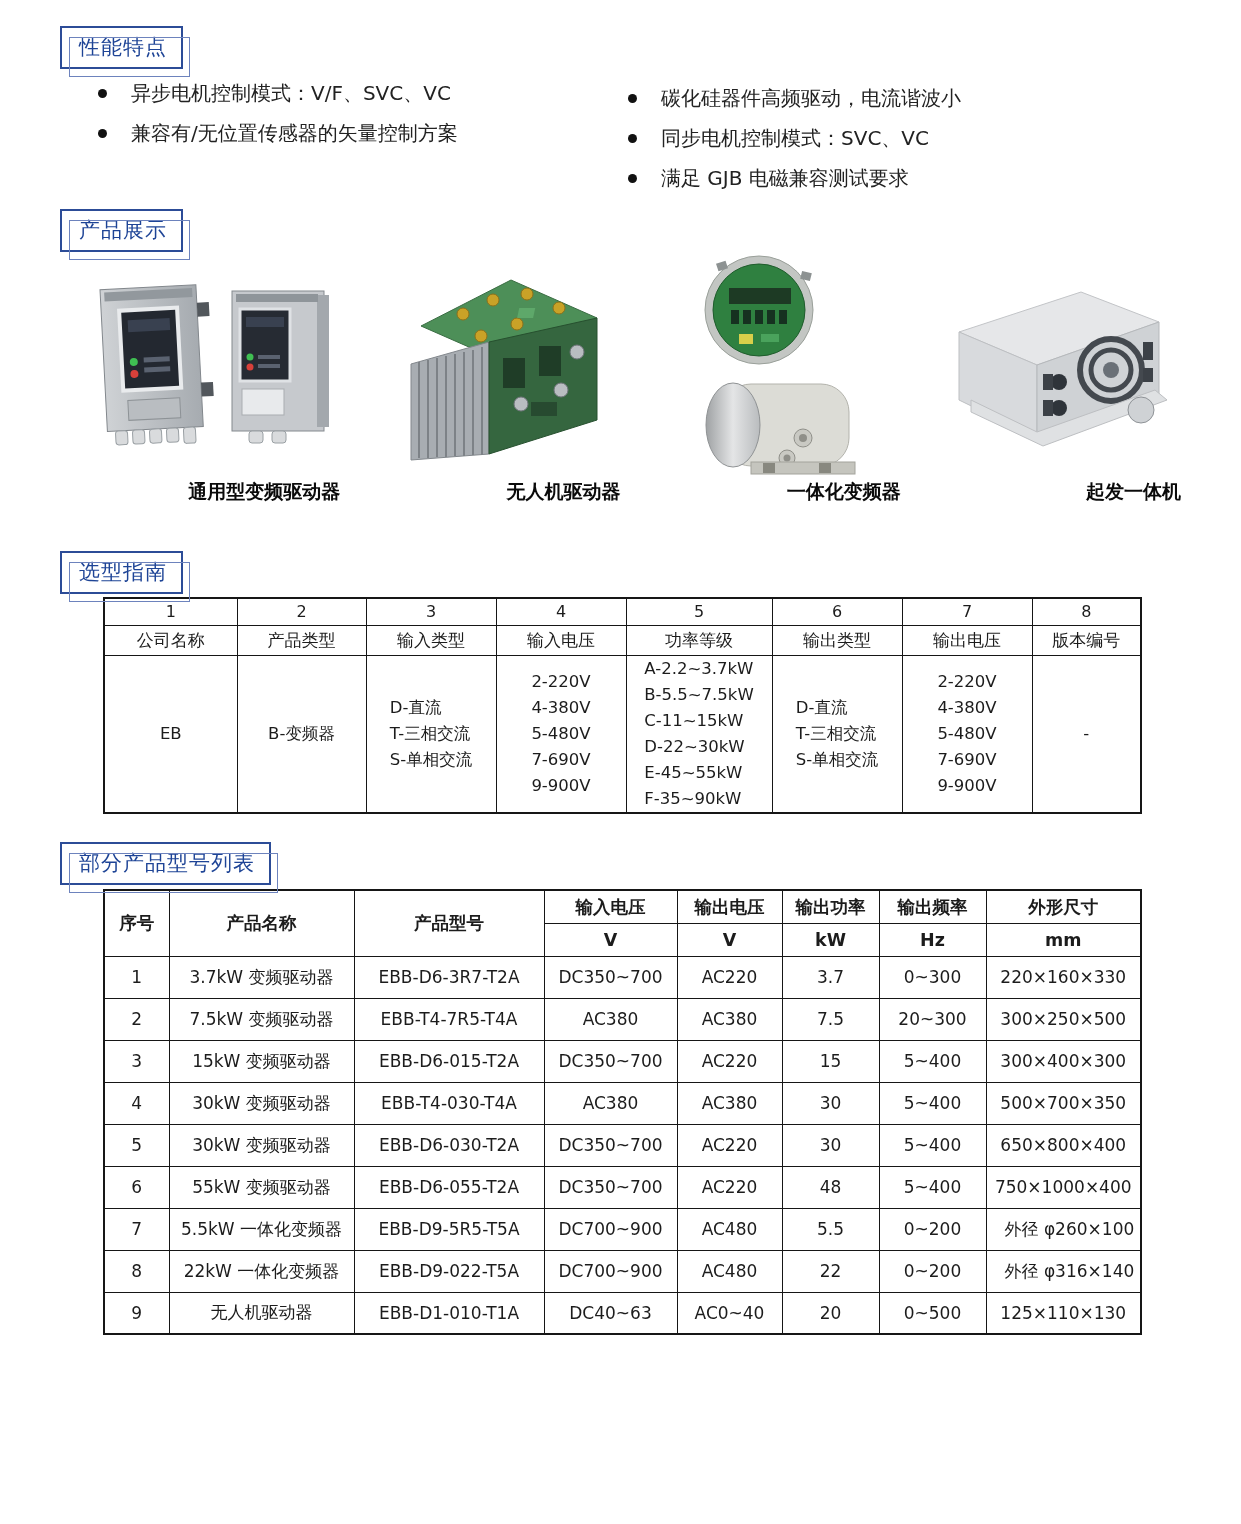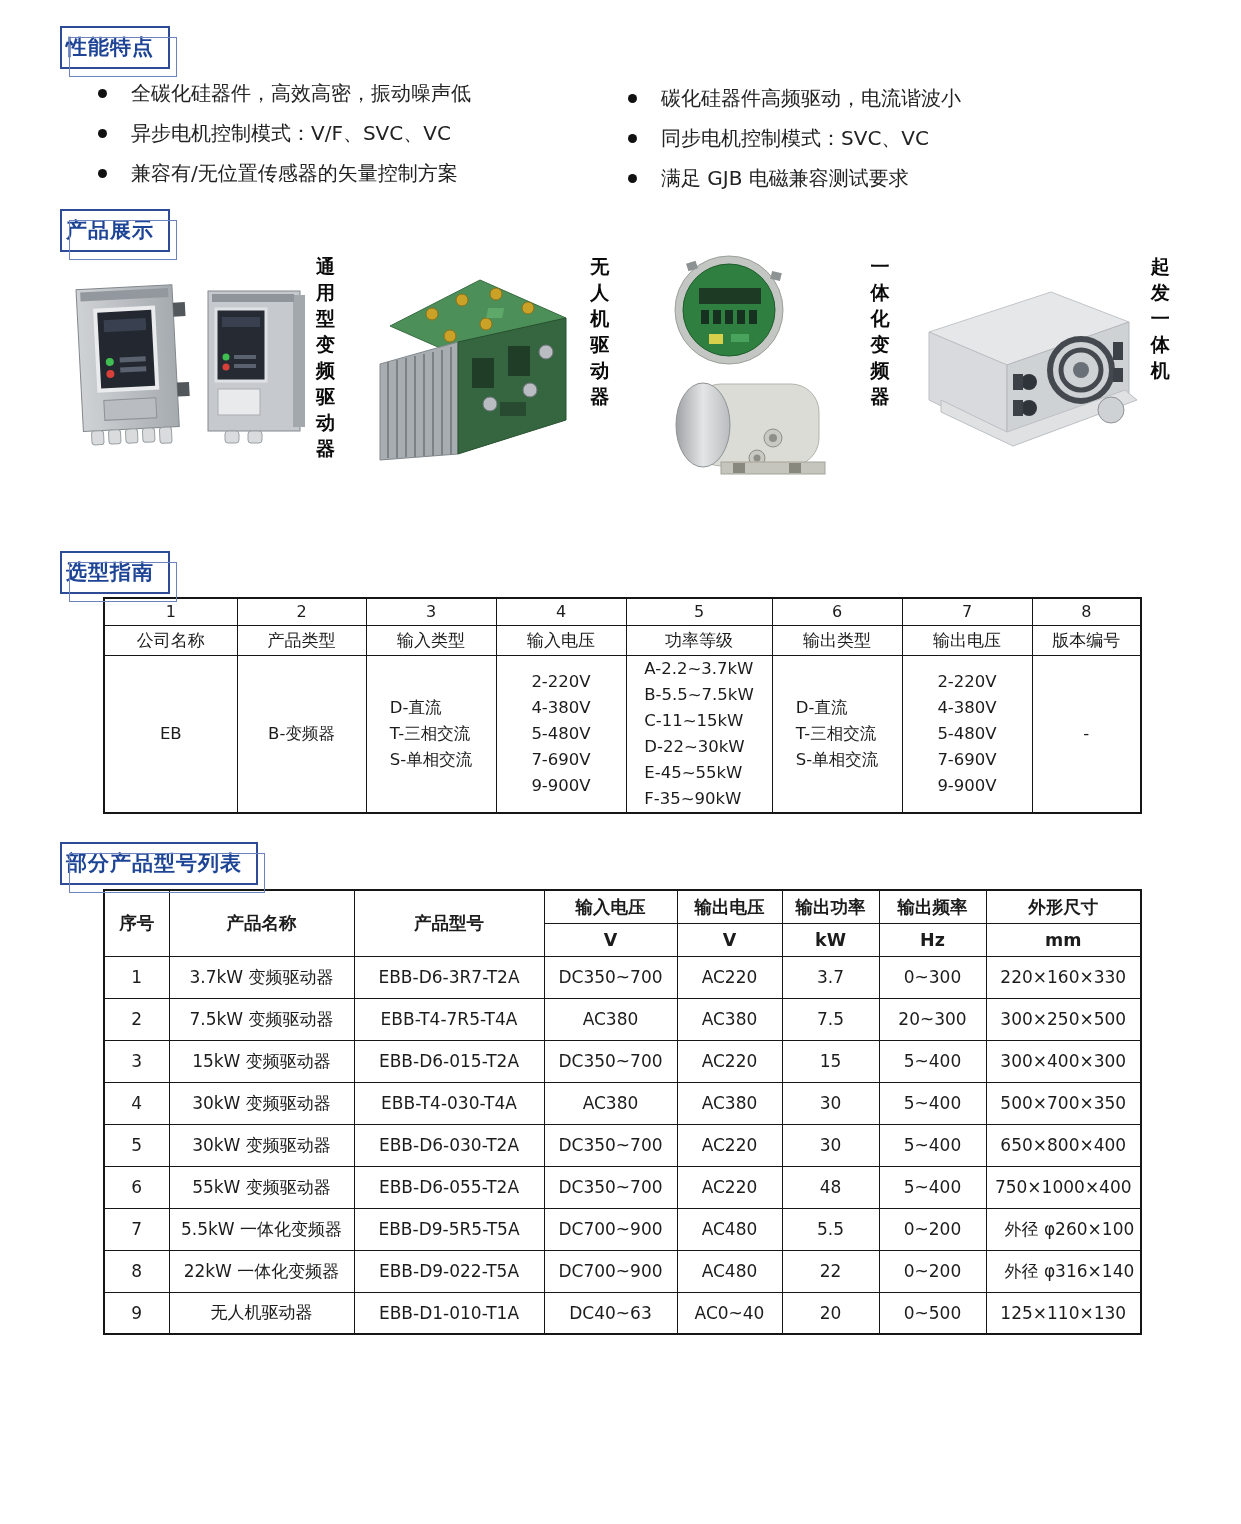--- a/index.html
+++ b/index.html
@@ -3,37 +3,37 @@
 <meta charset="utf-8">
 <style>
   * { margin:0; padding:0; box-sizing:border-box; }
   html,body { background:#ffffff; }
   body { font-family:"DejaVu Sans","Liberation Sans",sans-serif; color:#1c1c1c; }
   .page { position:relative; width:1241px; height:1524px; background:#fff; overflow:hidden; }
 
   
   .title-box {
     position:absolute; display:inline-block;
-    color:#1e4496; font-weight:bold; font-size:21px; letter-spacing:1px;
-    padding:5px 14px 6px 4px;
+    color:#1e4496; font-weight:normal; font-size:21px; letter-spacing:1px;
+    padding:5px 14px 6px 17px;
     border:2px solid #2c4c97; background:#fff; z-index:2;
   }
   .title-box::after {
     content:""; position:absolute; left:7px; top:9px; right:-9px; bottom:-10px;
     border:1px solid #6d83bd; pointer-events:none;
   }
 
   
   .bullets { position:absolute; list-style:none; }
   .bullets li { display:flex; align-items:flex-start; margin-bottom:13px; font-size:20px; color:#222; }
   .bullets .dot { flex:0 0 9px; width:9px; height:9px; border-radius:50%; background:#111; margin:9px 24px 0 0; }
 
   
   .products-row { position:absolute; left:60px; top:252px; width:1121px; display:flex; }
-  .product-item { width:25%; display:flex; flex-direction:row; align-items:flex-start; }
+  .product-item { width:25%; display:flex; flex-direction:column; align-items:flex-end; }
   .product-img { height:225px; display:flex; align-items:center; justify-content:center; }
   .product-label { font-weight:bold; font-size:19px; color:#0a0a0a; margin-top:2px; }
 
   
   table { border-collapse:collapse; table-layout:fixed; background:#fff; }
   .grid-table { position:absolute; left:103px; width:1037px; border:2px solid #161616; }
   .grid-table td, .grid-table th { border:1px solid #161616; text-align:center; vertical-align:middle; }
 
   
   #table1 { top:597px; }
@@ -51,24 +51,20 @@
 </head>
 <body>
 
 <div class="page">
 
   <div class="title-box" style="left:60px; top:26px;">
     <span>性能特点</span>
   </div>
 
   <ul class="bullets" style="left:98px; top:80px; width:520px;">
-    <li>
-        <span class="dot"></span>
-        <span>全碳化硅器件，高效高密，振动噪声低</span>
-      </li>
     <li>
         <span class="dot"></span>
         <span>异步电机控制模式：V/F、SVC、VC</span>
       </li>
     <li>
         <span class="dot"></span>
         <span>兼容有/无位置传感器的矢量控制方案</span>
       </li>
   </ul>
 

